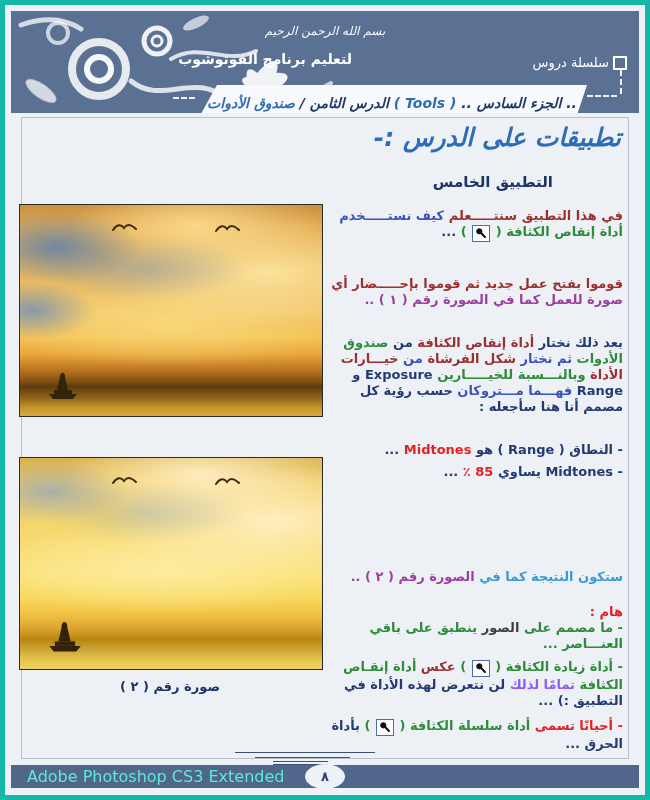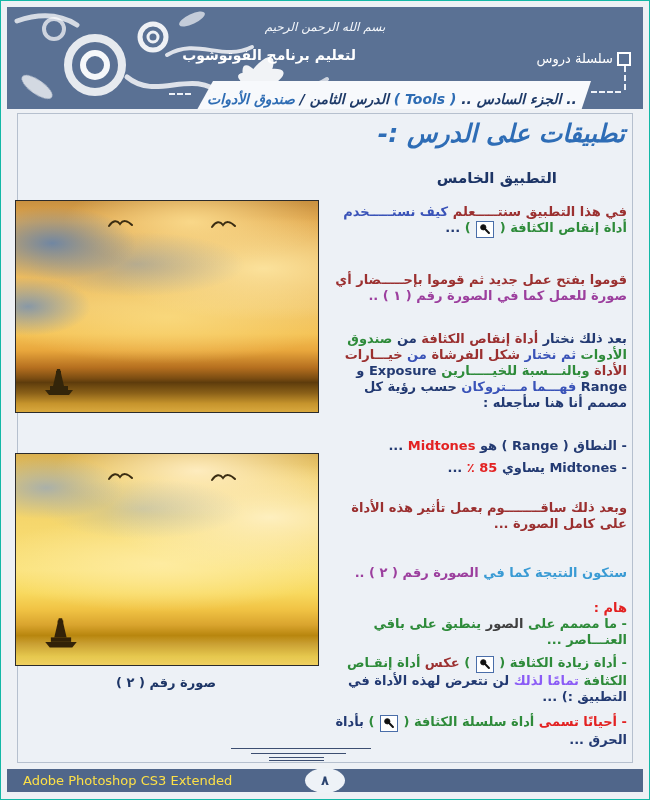--- a/index.html
+++ b/index.html
@@ -1,18 +1,18 @@
 <!DOCTYPE html>
 <html lang="ar"><head>
 <meta charset="utf-8">
 <style>
   html,body{margin:0;padding:0;background:#fff;}
   #page{
     position:relative;width:650px;height:800px;overflow:hidden;
-    background:#eef1f5;border:1px solid #14b8a6;box-sizing:border-box;
+    background:#eef1f5;border:5px solid #14b8a6;box-sizing:border-box;
     font-family:"DejaVu Sans",sans-serif;
   }
   
   .header{position:absolute;top:6px;left:6px;right:6px;height:102px;background:#5a7194;overflow:hidden;}
   .bismillah{position:absolute;top:13px;left:0;right:0;text-align:center;color:#f4f7fb;font-size:12px;font-style:italic;letter-spacing:.5px;}
   .series-label{position:absolute;top:44px;right:30px;color:#ffffff;font-size:13px;}
   .series-square{position:absolute;top:45px;right:12px;width:10px;height:10px;border:2px solid #ffffff;background:transparent;}
   .series-sub{position:absolute;top:40px;right:287px;color:#ffffff;font-size:14px;font-weight:bold;}
   .dash-v{position:absolute;top:59px;right:17px;height:24px;width:0;border-left:2px dashed #eef2f8;}
   .dash-h-right{position:absolute;top:84px;right:22px;width:30px;border-top:2px dashed #eef2f8;}
@@ -54,21 +54,21 @@
       radial-gradient(ellipse 220px 72px at 84% 30%, rgba(255,242,200,.9), rgba(255,242,200,0) 75%),
       radial-gradient(ellipse 240px 64px at 48% 52%, rgba(255,238,170,.8), rgba(255,238,170,0) 75%),
       linear-gradient(180deg,#d9b050 0%,#f0cc62 12%,#f6d86e 35%,#fae27a 55%,#f8d95e 66%,#f0c243 74%,#d9a42e 81%,#b8860e 86%,#caa033 90%,#e6c84e 96%,#f0d060 100%);
   }
   .caption{margin-top:9px;width:302px;text-align:center;font-size:13px;font-weight:bold;color:#1d3566;direction:rtl;}
   .birds{position:absolute;top:6%;left:30%;}
   .rig{position:absolute;bottom:7%;left:9%;}
   
   .divider-line{position:absolute;height:1px;background:#3c4e71;}
   .footer{position:absolute;left:6px;right:6px;bottom:7px;height:23px;background:#50668a;display:flex;align-items:center;}
-  .app-name{color:#fde047;font-size:13px;padding-left:16px;}
+  .app-name{color:#5eead4;font-size:16px;padding-left:16px;}
   .page-badge{position:absolute;left:50%;top:-1px;width:40px;height:25px;margin-left:-20px;background:#eef2f7;border-radius:50%;display:flex;align-items:center;justify-content:center;}
   .page-num{color:#2c4470;font-size:13px;font-weight:bold;}
 </style>
 </head>
 <body>
 
 <div id="page">
 
   <div class="header">
     <svg class="floral" width="330" height="102" viewBox="0 0 330 102">
@@ -148,21 +148,20 @@
   <div class="para" style="top:203px"><span style="color: rgb(155, 48, 48);">في هذا التطبيق سنتـــــعلم </span><span style="color: rgb(58, 83, 184);">كيف نستـــــخدم </span><span style="color: rgb(46, 139, 58);">أداة إنقاص الكثافة ( </span><span class="tool-icon">
         <svg viewBox="0 0 14 14" width="12" height="12">
           <circle cx="5" cy="5" r="3.1" fill="#111" stroke="#111" stroke-width="1"></circle>
           <line x1="7.4" y1="7.4" x2="11.6" y2="11.6" stroke="#111" stroke-width="2.4" stroke-linecap="round"></line>
         </svg>
       </span><span style="color: rgb(46, 139, 58);"> ) </span><span style="color: rgb(35, 58, 114);">...</span></div>
   <div class="para" style="top:271px"><span style="color: rgb(155, 48, 48);">قوموا بفتح عمل جديد ثم قوموا بإحـــــضار أي </span><span style="color: rgb(156, 63, 158);">صورة للعمل كما في الصورة رقم ( ١ ) ..</span></div>
   <div class="para" style="top:330px"><span style="color: rgb(35, 58, 114);">بعد ذلك نختار </span><span style="color: rgb(155, 48, 48);">أداة إنقاص الكثافة </span><span style="color: rgb(35, 58, 114);">من </span><span style="color: rgb(46, 139, 58);">صندوق الأدوات </span><span style="color: rgb(58, 83, 184);">ثم نختار </span><span style="color: rgb(155, 48, 48);">شكل الفرشاة </span><span style="color: rgb(58, 83, 184);">من </span><span style="color: rgb(155, 48, 48);">خيـــارات الأداة </span><span style="color: rgb(46, 139, 58);">وبالنـــسبة للخيـــــارين </span><span style="color: rgb(35, 58, 114);">Exposure</span><span style="color: rgb(35, 58, 114);"> و </span><span style="color: rgb(35, 58, 114);">Range</span><span style="color: rgb(58, 83, 184);"> فهـــما مـــتروكان </span><span style="color: rgb(35, 58, 114);">حسب رؤية كل مصمم أنا هنا سأجعله :</span></div>
   <div class="para" style="top:437px"><span style="color: rgb(35, 58, 114);">- النطاق ( Range ) هو </span><span style="color: rgb(227, 34, 34);">Midtones</span><span style="color: rgb(35, 58, 114);"> ...</span></div>
   <div class="para" style="top:459px"><span style="color: rgb(35, 58, 114);">- Midtones يساوي </span><span style="color: rgb(227, 34, 34);">85 ٪</span><span style="color: rgb(35, 58, 114);"> ...</span></div>
-  <div class="para" style="top:499px"><span style="color: rgb(155, 48, 48);">وبعد ذلك ساقــــــــوم بعمل تأثير هذه الأداة على كامل الصورة ...</span></div>
   <div class="para" style="top:564px"><span style="color: rgb(58, 155, 212);">ستكون النتيجة كما في </span><span style="color: rgb(156, 63, 158);">الصورة رقم ( ٢ ) ..</span></div>
   <div class="para" style="top:599px"><span style="color: rgb(227, 34, 34);">هام :</span><br><span style="color: rgb(46, 139, 58);">- ما مصمم على </span><span style="color: #404040;">الصور </span><span style="color: rgb(46, 139, 58);">ينطبق على باقي العنـــاصر ...</span></div>
   <div class="para" style="top:654px"><span style="color: rgb(46, 139, 58);">- أداة زيادة الكثافة ( </span><span class="tool-icon">
         <svg viewBox="0 0 14 14" width="12" height="12">
           <circle cx="5" cy="5" r="3.1" fill="#111" stroke="#111" stroke-width="1"></circle>
           <line x1="7.4" y1="7.4" x2="11.6" y2="11.6" stroke="#111" stroke-width="2.4" stroke-linecap="round"></line>
         </svg>
       </span><span style="color: rgb(46, 139, 58);"> ) </span><span style="color: rgb(155, 48, 48);">عكس </span><span style="color: rgb(46, 139, 58);">أداة إنقـاص الكثافة </span><span style="color: #8b5cf6;">تمامًا لذلك </span><span style="color: rgb(35, 58, 114);">لن نتعرض لهذه الأداة في التطبيق  :) ...</span></div>
   <div class="para" style="top:713px"><span style="color: rgb(227, 34, 34);">- أحيانًا تسمى </span><span style="color: rgb(46, 139, 58);">أداة سلسلة الكثافة ( </span><span class="tool-icon">
         <svg viewBox="0 0 14 14" width="12" height="12">

